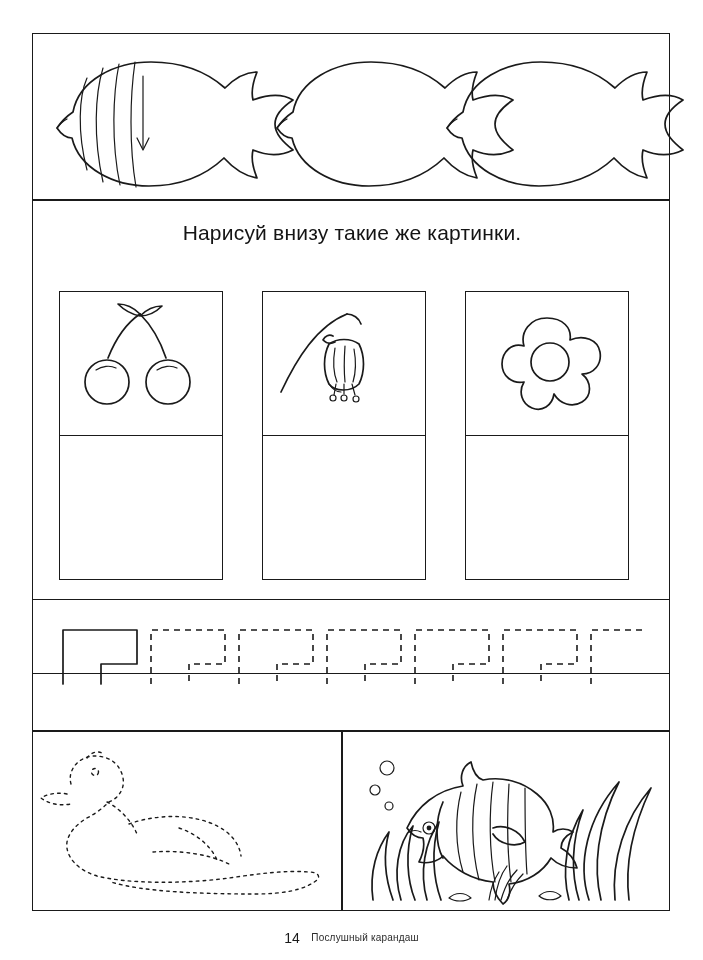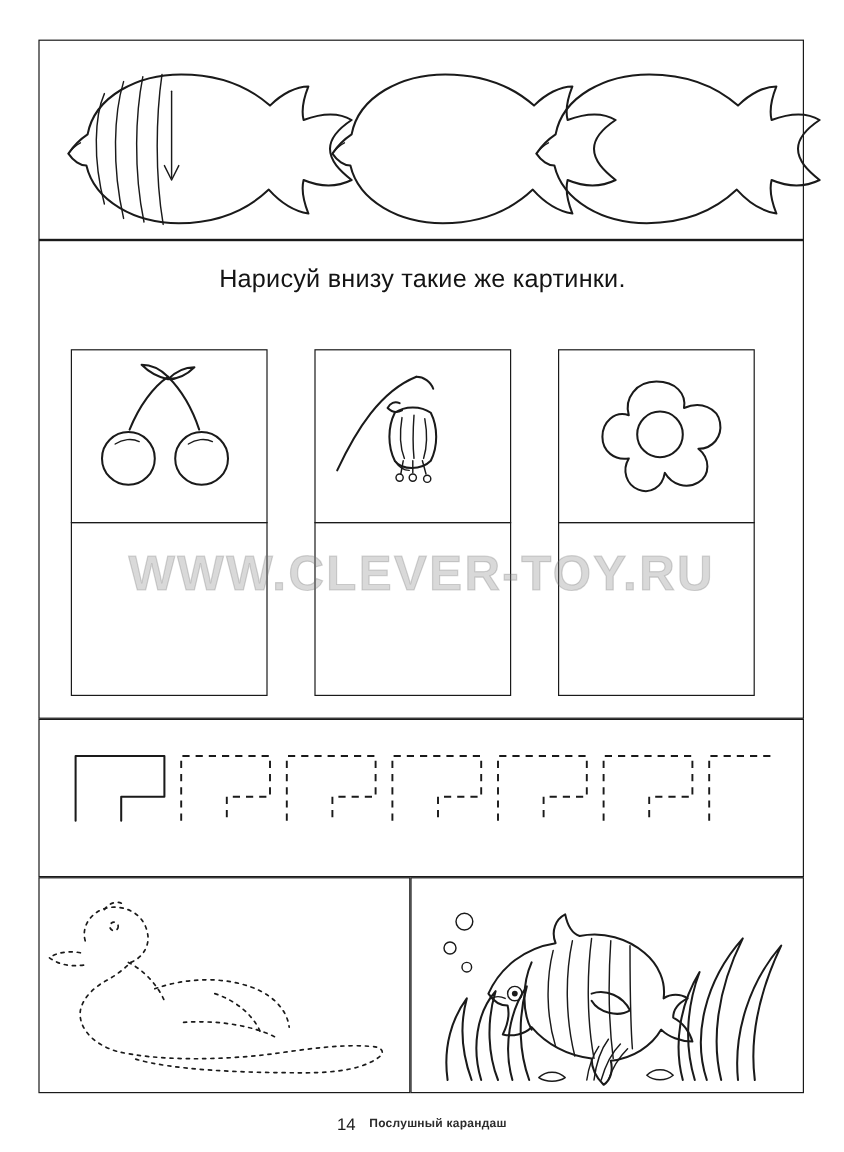--- a/index.html
+++ b/index.html
@@ -36,21 +36,21 @@
     background: transparent;
   }
   
   .panel-fish {
     left: 0; top: 0;
     width: 638px; height: 167px;
   }
   
   .panel-draw {
     left: 0; top: 167px;
-    width: 638px; height: 399px;
+    width: 638px; height: 474px;
   }
   .instruction {
     position: absolute;
     left: 0;
     top: 20px;
     width: 638px;
     text-align: center;
     font-size: 21px;
     letter-spacing: 0.2px;
     color: #141414;
@@ -127,21 +127,20 @@
     color: #1a1a1a;
     vertical-align: middle;
     margin-right: 7px;
     margin-top: 45px;
   }
   .footer .booktitle {
     font-size: 10px;
     color: #2b2b2b;
     vertical-align: middle;
     letter-spacing: 0.2px;
-    font-weight: bold;
   }
   svg { overflow: visible; }
   .ln { fill: none; stroke: #1a1a1a; stroke-width: 1.7; stroke-linecap: round; stroke-linejoin: round; }
   .ln-thin { fill: none; stroke: #1a1a1a; stroke-width: 1.2; stroke-linecap: round; stroke-linejoin: round; }
   .dash { fill: none; stroke: #1a1a1a; stroke-width: 1.6; stroke-dasharray: 6 5; stroke-linecap: butt; stroke-linejoin: miter; }
   .dot { fill: none; stroke: #1a1a1a; stroke-width: 1.4; stroke-dasharray: 2.6 4.2; stroke-linecap: round; }
 </style>
 </head>
 <body>
 
@@ -331,20 +330,19 @@
         <circle class="ln-thin" cx="86" cy="96" r="6"></circle>
         <circle cx="86" cy="96" r="2.4" fill="#1a1a1a"></circle>
         <path class="ln-thin" d="M66,100 C70,98 74,98 78,100"></path>
 
         <path class="ln" d="M150,96 C162,92 176,98 182,110 C172,116 156,112 150,102"></path>
       </svg>
     </div>
 
   </div>
 
-  <div class="watermark">WWW.CLEVER-TOY.RU</div>
 
   <div class="footer">
     <span class="pageno">14</span>
     <span class="booktitle">Послушный карандаш</span>
   </div>
 
 </div>
 
 </body></html>

